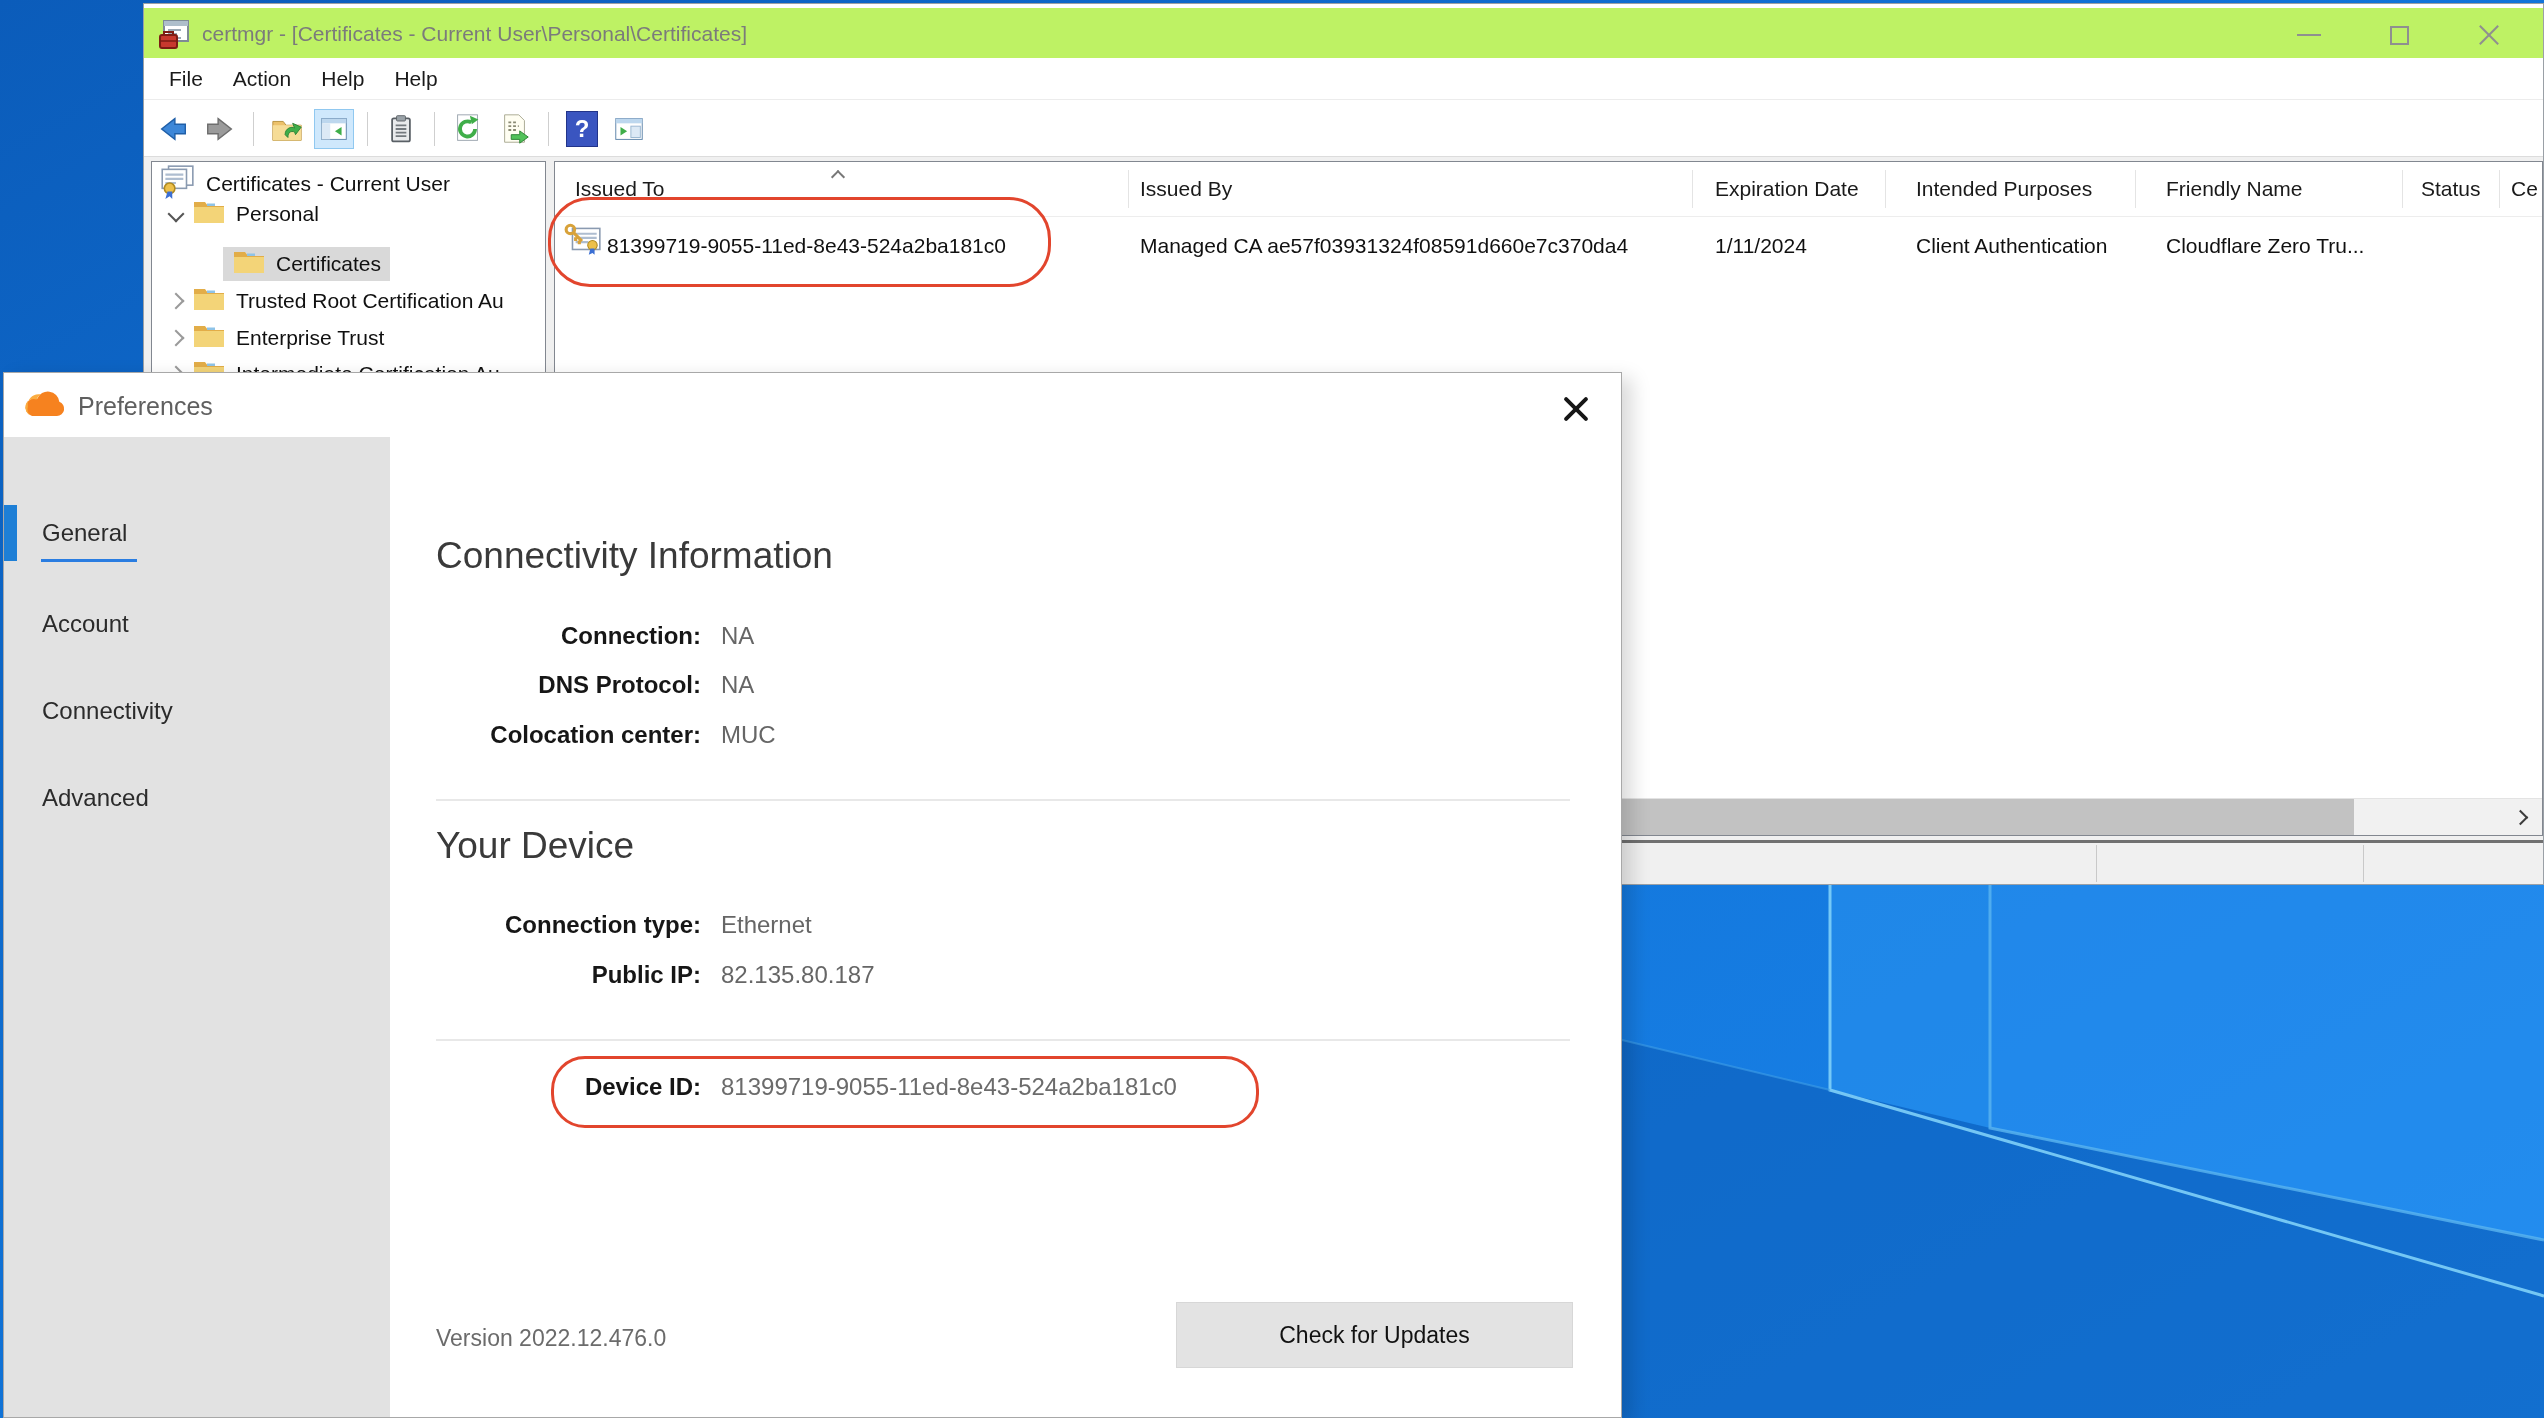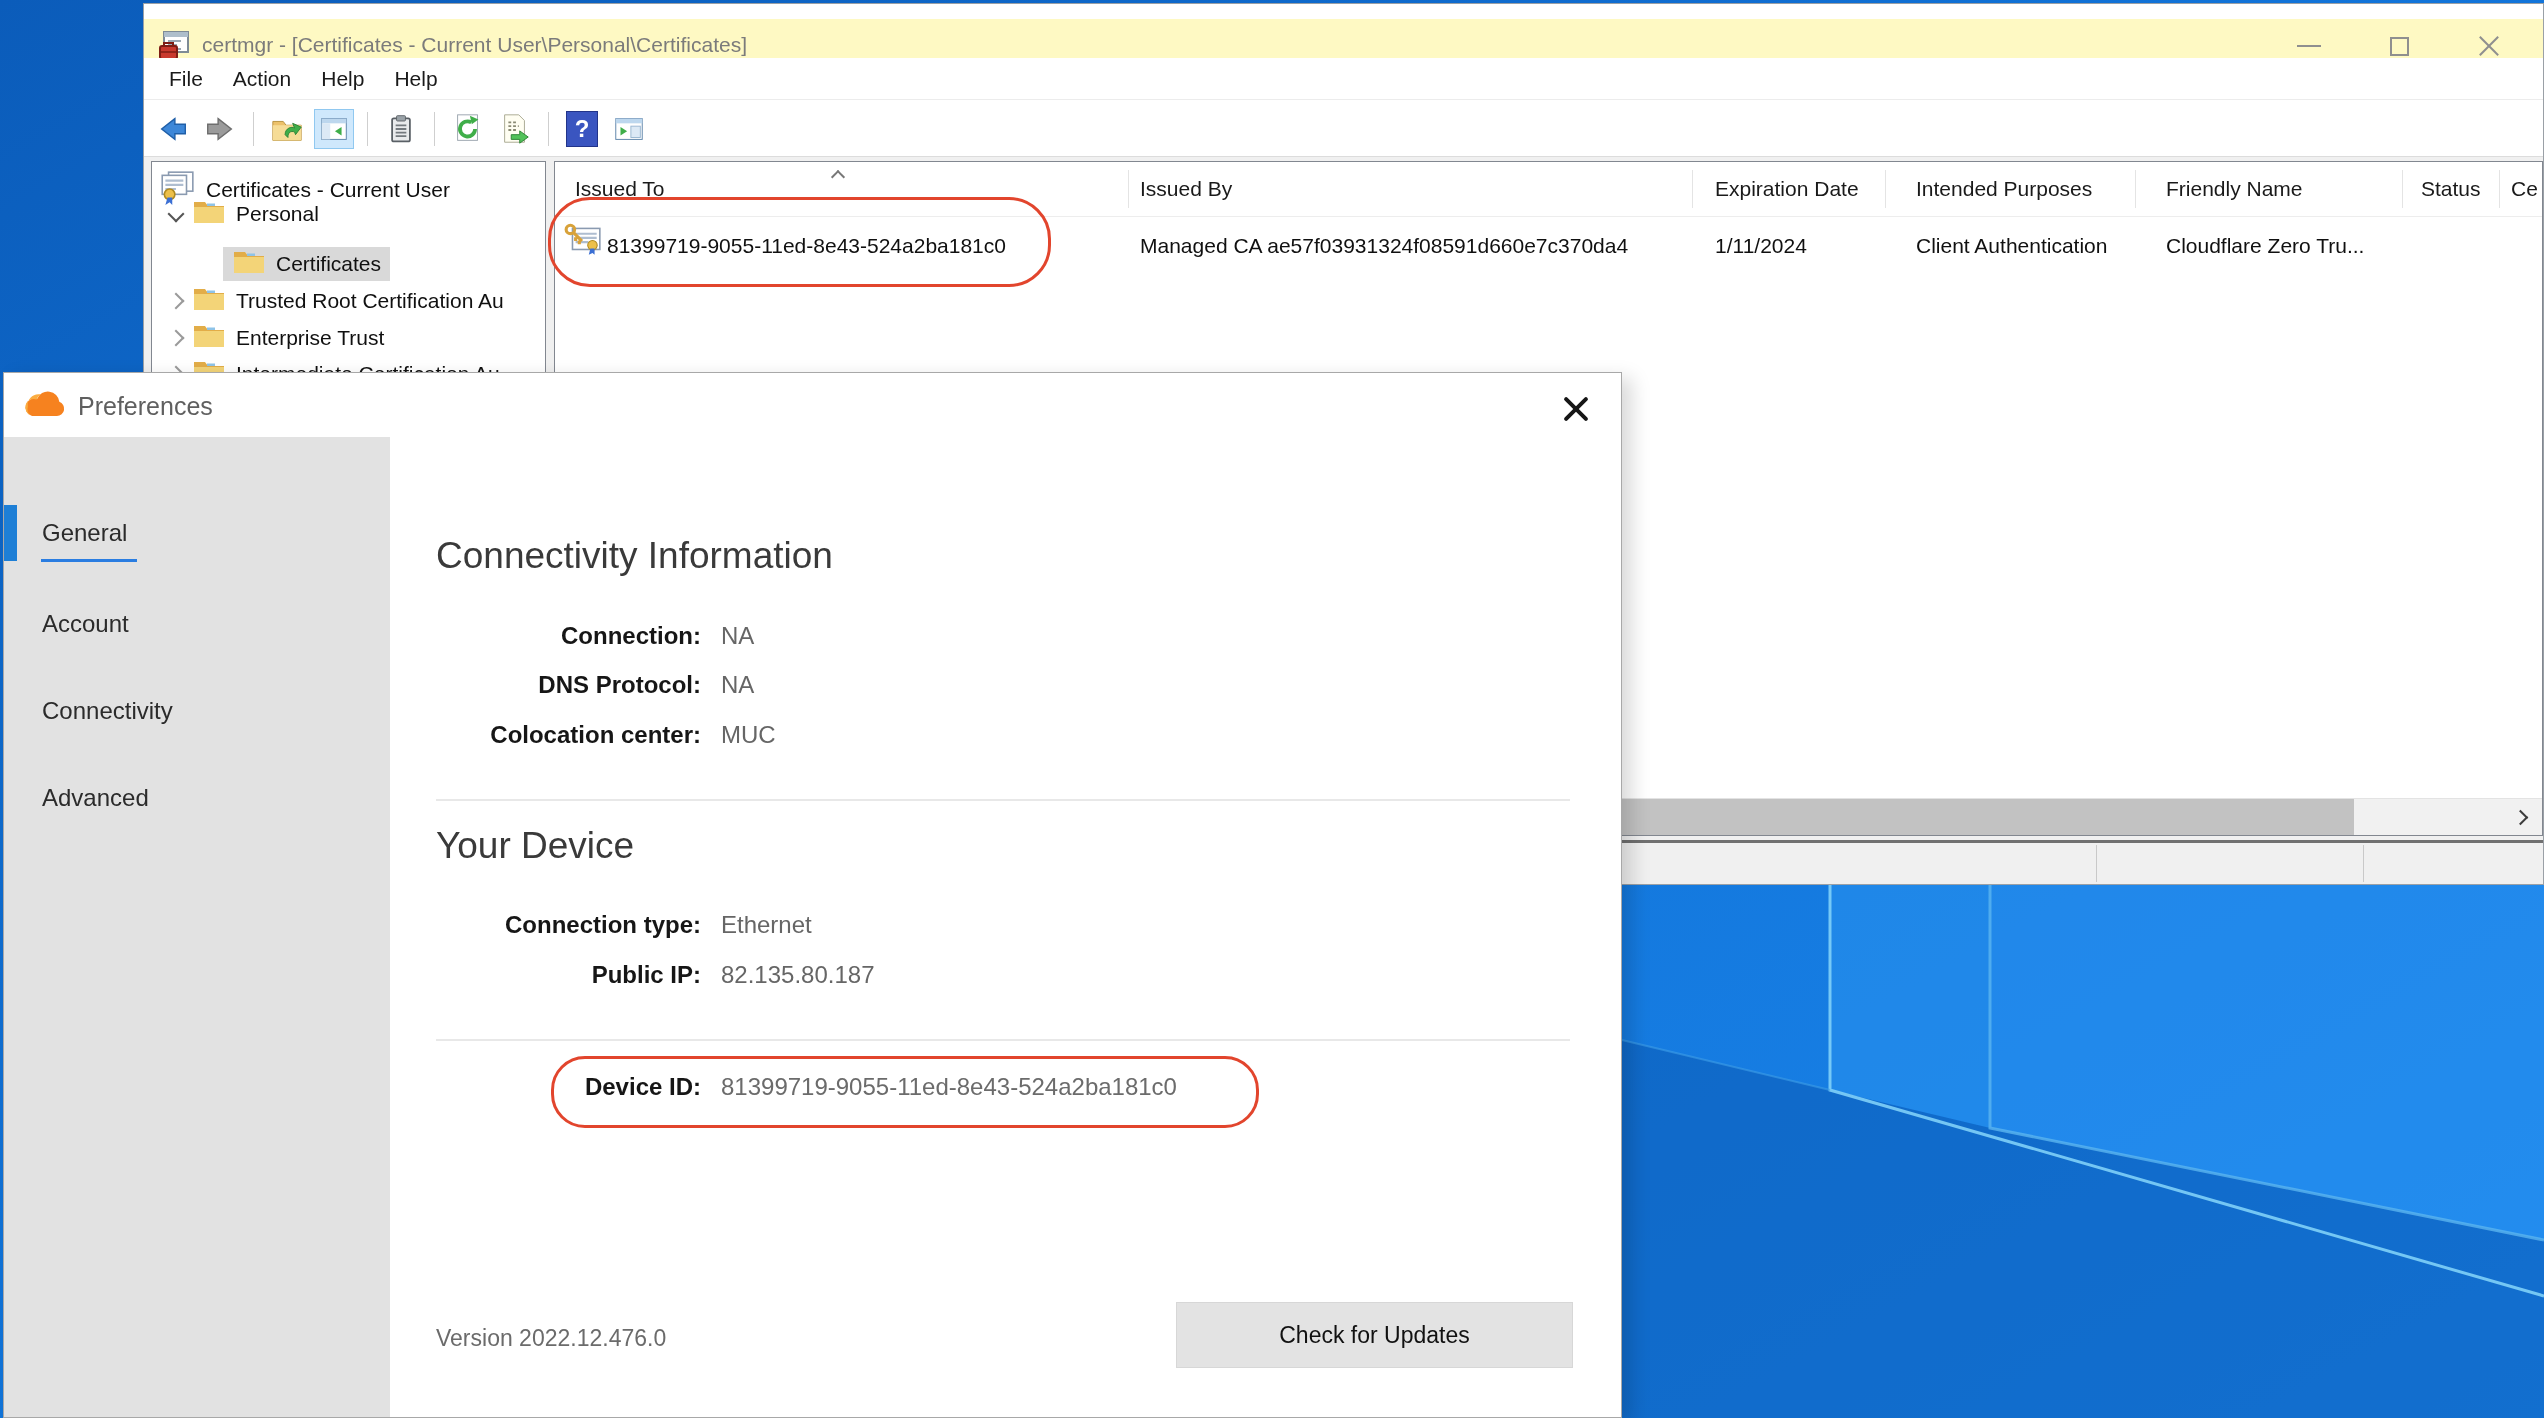--- a/index.html
+++ b/index.html
@@ -6,21 +6,21 @@
   body{width:2544px;height:1418px;position:relative;overflow:hidden;
        font-family:"Liberation Sans",sans-serif;background:#0d64c4;}
   .abs{position:absolute;}
 
   
   #desktop{left:0;top:0;width:2544px;height:1418px;}
 
   
   #certmgr{left:143px;top:3px;width:2401px;height:882px;background:#fff;
            border:1px solid #9aa0a6;box-sizing:border-box;}
-  .titlebar{position:absolute;left:0;top:15px;width:100%;height:54px;background:#fef9c3;}
+  .titlebar{position:absolute;left:0;top:4px;width:100%;height:54px;background:#bef264;}
   .app-icon{position:absolute;left:12px;top:9px;width:36px;height:36px;}
   .wtitle{position:absolute;left:58px;top:14px;font-size:21px;color:#7b7b7b;white-space:nowrap;}
   .controls{position:absolute;right:9px;top:0;height:54px;display:flex;}
   .ctl{width:90px;height:54px;display:flex;align-items:center;justify-content:center;}
   .tc-min{width:24px;height:2px;background:#8f8f8f;}
   .tc-max{width:19px;height:19px;border:2px solid #8f8f8f;box-sizing:border-box;}
   .tc-x{position:relative;width:26px;height:26px;}
   .tc-x::before,.tc-x::after{content:"";position:absolute;left:0;top:12px;width:26px;height:2px;background:#8f8f8f;}
   .tc-x::before{transform:rotate(45deg);} .tc-x::after{transform:rotate(-45deg);}
 
@@ -212,21 +212,21 @@
         <rect x="4" y="7" width="28" height="5" fill="#bdd7ee"></rect>
         <path d="M9 16 l7 4.5 -7 4.5 z" fill="#3fae49"></path>
         <rect x="20" y="15" width="10" height="12" fill="#dce9f5" stroke="#9ab6d0"></rect>
       </svg>
     </span>
   </div>
 
   <div class="workspace">
 
     <div class="pane" id="tree-pane">
-      <div class="trow" style="top:10px;left:6px;">
+      <div class="trow" style="top:4px;left:6px;">
         <span>
           <svg viewBox="0 0 36 34" width="38" height="36">
             <rect x="10" y="2" width="23" height="18" fill="#fff" stroke="#8a9ab0" stroke-width="1.5"></rect>
             <rect x="4" y="5" width="23" height="18" fill="#fff" stroke="#8a9ab0" stroke-width="1.5"></rect>
             <path d="M7 10 h17 M7 14 h17 M7 18 h10" stroke="#aebdd0" stroke-width="2"></path>
             <circle cx="11" cy="23" r="5" fill="#edc04a" stroke="#b08a20" stroke-width="1.5"></circle>
             <path d="M9 26 l-2 7 4 -2.5 2.5 2.5 0 -7 z" fill="#3b6fd4"></path>
           </svg>
         </span>
         <span class="lbl">Certificates - Current User</span>

